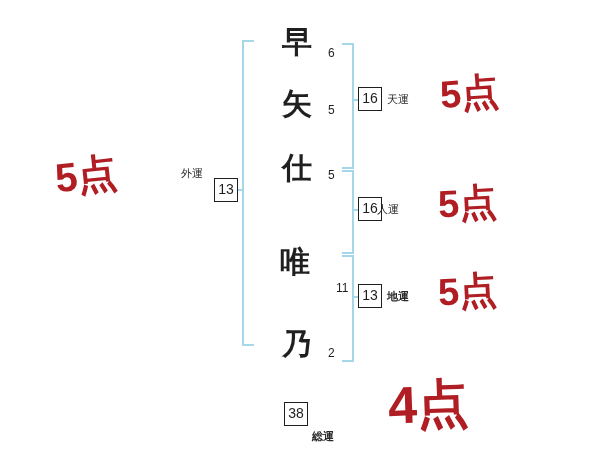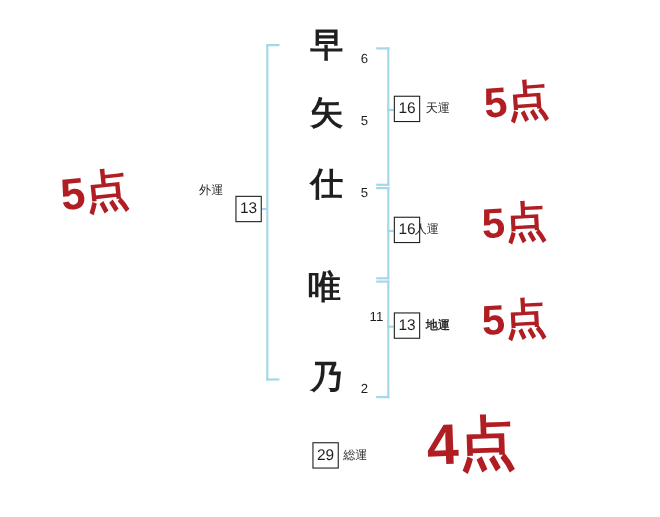--- a/index.html
+++ b/index.html
@@ -118,17 +118,17 @@
   <div class="fortune-box" style="left:358px; top:197px;">16</div>
   <div class="fortune-label" style="left:377px; top:204px;">人運</div>
   <div class="score" style="left:438px; top:184px; font-size:38px; transform:rotate(-3deg);">5点</div>
 
   <div class="bracket open-left" style="left:342px; top:255px; height:103px;"></div>
   <div class="connector" style="left:352px; top:296px; width:6px;"></div>
   <div class="fortune-box" style="left:358px; top:284px;">13</div>
   <div class="fortune-label" style="left:387px; top:291px;font-weight:bold;">地運</div>
   <div class="score" style="left:438px; top:272px; font-size:38px; transform:rotate(-3deg);">5点</div>
 
-  <div class="fortune-box" style="left:284px; top:402px;">29</div>
-  <div class="fortune-label" style="left:312px; top:409px;">総運</div>
+  <div class="fortune-box" style="left:284px; top:402px;">38</div>
+  <div class="fortune-label" style="left:312px; top:431px;font-weight:bold;">総運</div>
   <div class="score" style="left:388px; top:378px; font-size:52px; transform:rotate(-2deg);">4点</div>
 
 </div>
 
 </body></html>

